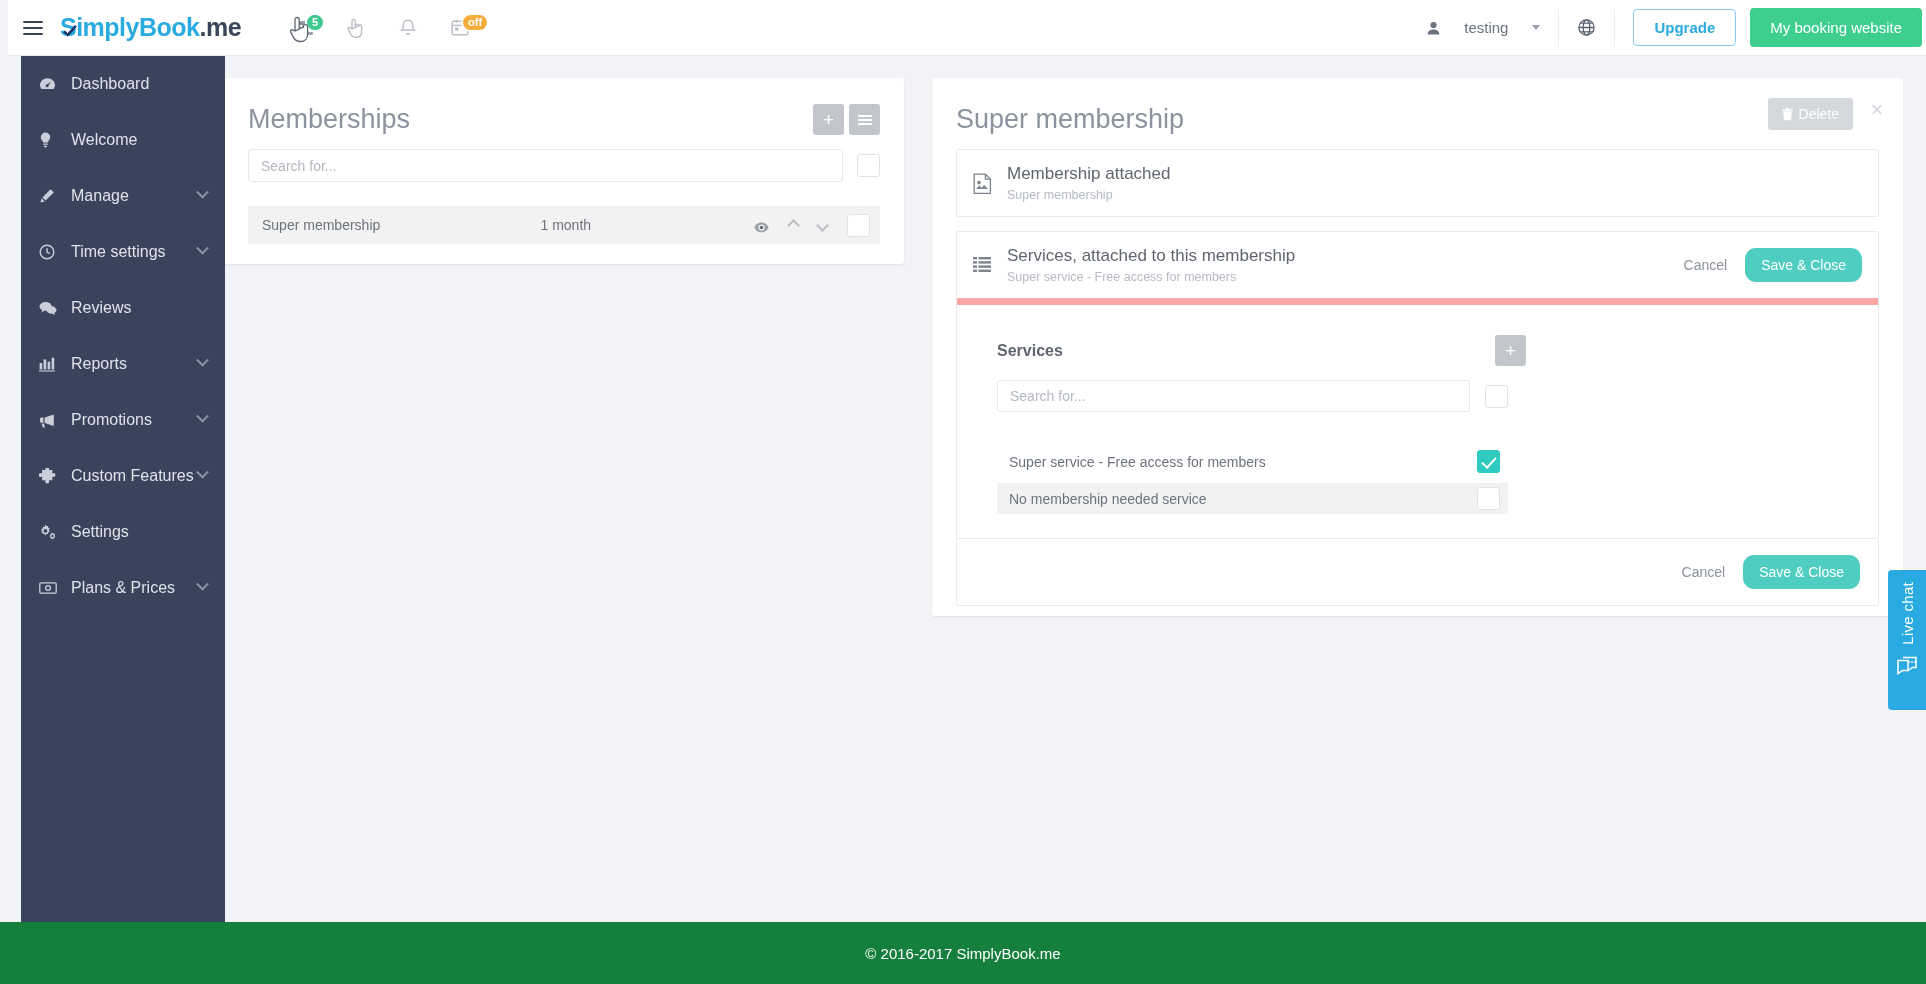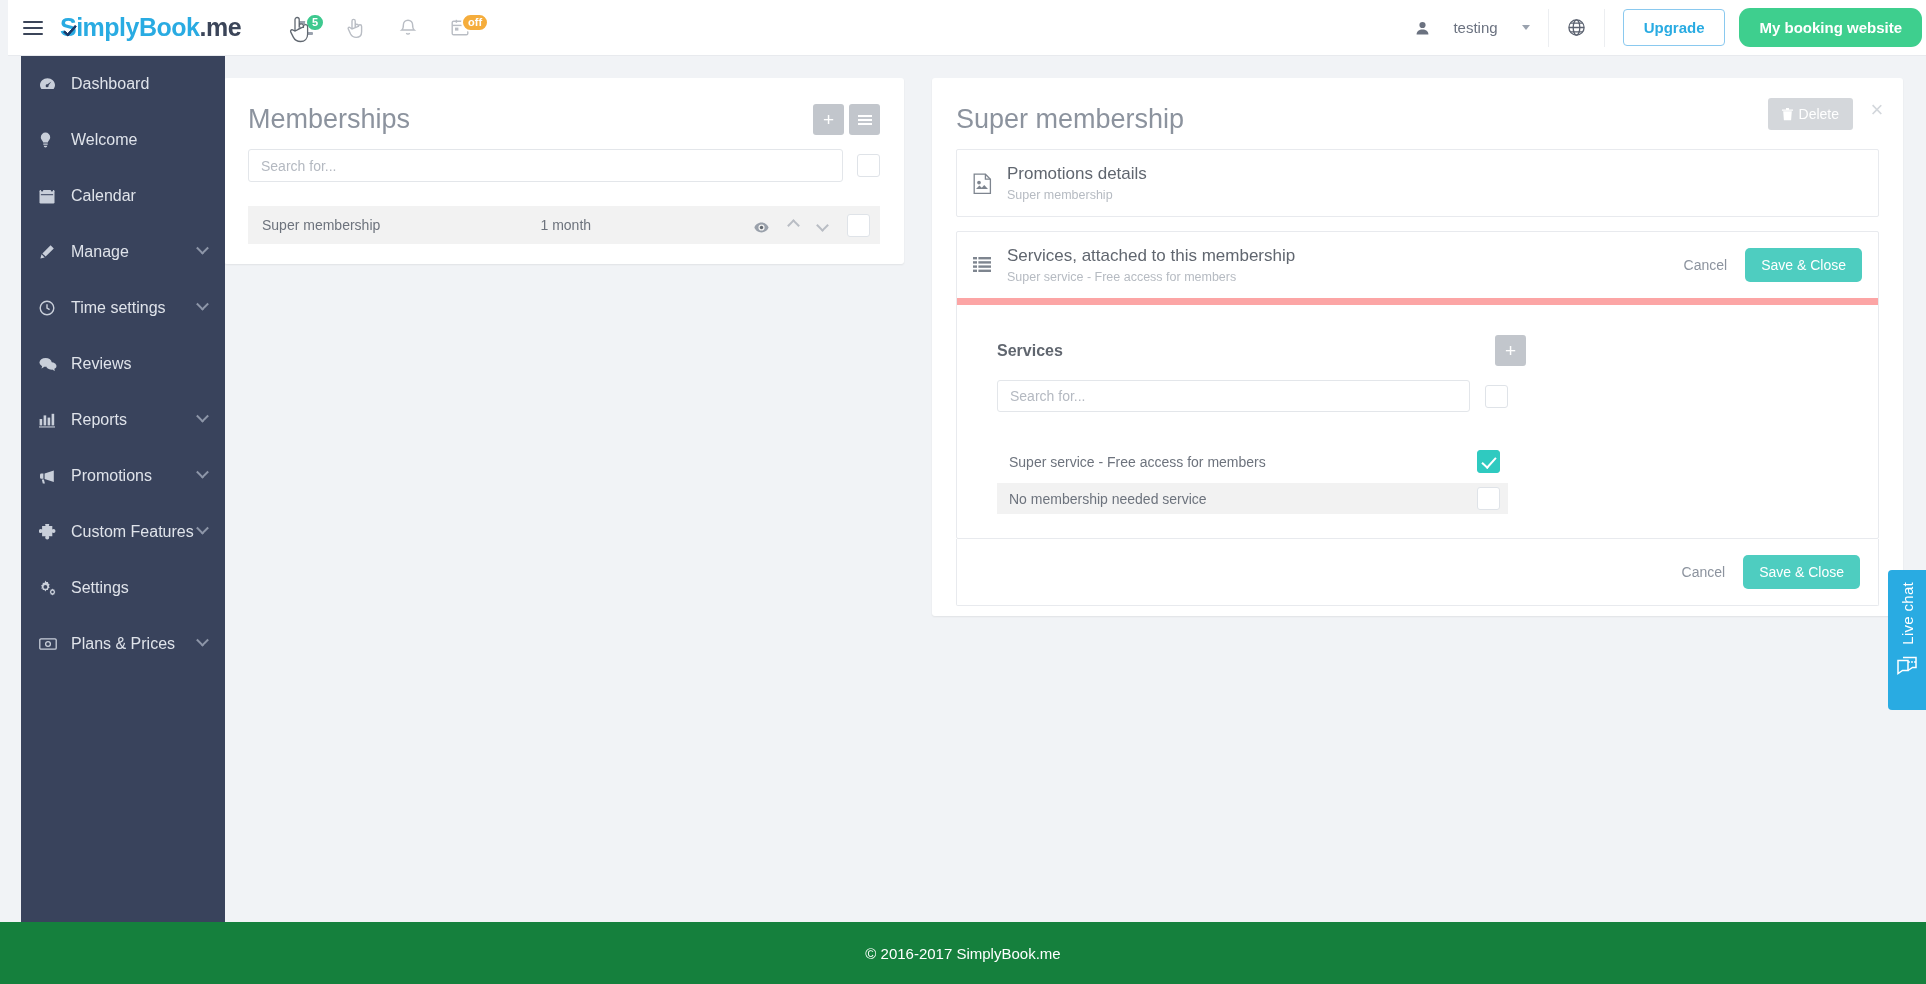--- a/index.html
+++ b/index.html
@@ -65,21 +65,21 @@
   .globe-btn {
     width: 56px; height: 38px; display: flex; align-items: center; justify-content: center;
     border-right: 1px solid #eceef1; cursor: pointer;
   }
   .btn-upgrade {
     margin-left: 18px; border: 1px solid #8ac9ef; color: #29abe2; background: #fff;
     font-size: 15px; font-weight: bold; padding: 9px 20px; border-radius: 4px; cursor: pointer;
   }
   .btn-booking {
     margin-left: 14px; background: #3ecf8e; color: #fff; border: none;
-    font-size: 15px; font-weight: bold; padding: 11px 20px; border-radius: 11px; cursor: pointer;
+    font-size: 15px; font-weight: normal; padding: 11px 20px; border-radius: 4px; cursor: pointer;
   }
 
   
   .cursor-hand {
     position: absolute; left: 286px; top: 14px; width: 30px; height: 36px; z-index: 60;
     pointer-events: none;
   }
 
   
   .sidebar {
@@ -167,21 +167,21 @@
   }
   .sect-head { display: flex; align-items: center; padding: 14px 16px; }
   .sect-ic { width: 34px; color: #7e858f; flex: 0 0 34px; display: flex; align-items: center; }
   .sect-texts { display: flex; flex-direction: column; gap: 4px; }
   .sect-title { font-size: 17px; color: #60666f; }
   .sect-sub { font-size: 12.5px; color: #b6bbc2; }
   .sect-actions { margin-left: auto; display: flex; align-items: center; gap: 18px; }
   .btn-link { background: none; border: none; color: #8c939e; font-size: 14px; cursor: pointer;
               font-family: "Liberation Sans", sans-serif; }
   .btn-teal {
-    background: #4ecdc0; color: #fff; border: none; border-radius: 5px;
+    background: #4ecdc0; color: #fff; border: none; border-radius: 11px;
     padding: 9px 16px; font-size: 14px; cursor: pointer; font-family: "Liberation Sans", sans-serif;
   }
 
   .sect-body { border-top: 7px solid #fca5a5; padding: 30px 40px 18px 40px; }
   .sub-head { display: flex; align-items: center; margin-bottom: 14px; }
   .sub-title { font-size: 16px; font-weight: bold; color: #60666f; }
   .sub-head .sq-btn { margin-left: auto; margin-right: 312px; }
 
   .svc-search-row { display: flex; align-items: center; gap: 15px; margin-bottom: 34px; padding-right: 330px; }
   .svc-search-row .search-input { height: 32px; }
@@ -307,31 +307,20 @@
 
   <div class="nav-item">
     <span class="nav-ic">
       <svg width="13" height="17" viewBox="0 0 13 17" fill="#c9cfda">
           <path d="M6.5 0.6A4.7 4.7 0 0 0 1.8 5.3c0 1.7 1 2.7 1.7 3.6.4.5.6 1 .6 1.5h4.8c0-.5.2-1 .6-1.5.7-.9 1.7-1.9 1.7-3.6A4.7 4.7 0 0 0 6.5.6zM4.3 11.6h4.4v1.2H4.3zM4.8 13.8h3.4c0 1-.8 1.7-1.7 1.7s-1.7-.7-1.7-1.7z"></path>
         </svg>
     </span>
     <span class="nav-label">Welcome</span>
   </div>
 
-  <div class="nav-item">
-    <span class="nav-ic">
-      <svg width="16" height="16" viewBox="0 0 16 16" fill="#c9cfda">
-          <rect x="0.5" y="2" width="15" height="13.4" rx="1.2"></rect>
-          <rect x="2" y="0" width="2.2" height="3.4" rx="1" fill="#39435c"></rect>
-          <rect x="11.8" y="0" width="2.2" height="3.4" rx="1" fill="#39435c"></rect>
-          <rect x="1.9" y="6.2" width="12.2" height="1" fill="#39435c"></rect>
-        </svg>
-    </span>
-    <span class="nav-label">Calendar</span>
-  </div>
 
   <div class="nav-item">
     <span class="nav-ic">
       <svg width="16" height="16" viewBox="0 0 16 16" fill="#c9cfda">
           <path d="M11.6 1.2l3.2 3.2-8.2 8.2-3.2-3.2zM2.5 10.3l3.2 3.2-4.3 1.1z"></path>
         </svg>
     </span>
     <span class="nav-label">Manage</span>
     <span class="nav-chev"></span>
   </div>
@@ -474,21 +463,21 @@
       <div class="sect-head">
         <span class="sect-ic">
           <svg width="19" height="21" viewBox="0 0 19 21" fill="none" stroke="#7e858f" stroke-width="1.3">
             <path d="M1.2 1.2h11.2l5 5v14.2H1.2z"></path>
               <path d="M12.4 1.2v5h5"></path>
             <circle cx="6" cy="9.6" r="1.2" fill="#7e858f"></circle>
             <path d="M3 16l3.4-3.6 2.4 2.4 2.4-2.8 3.8 4z" fill="#7e858f" stroke="none"></path>
           </svg>
         </span>
         <span class="sect-texts">
-          <span class="sect-title">Promotions details</span>
+          <span class="sect-title">Membership attached</span>
           <span class="sect-sub">Super membership</span>
         </span>
       </div>
     </div>
 
     <div class="sect">
       <div class="sect-head">
         <span class="sect-ic">
           <svg width="18" height="18" viewBox="0 0 18 18" fill="#7e858f">
             <rect x="0" y="1" width="4" height="2.4"></rect>

